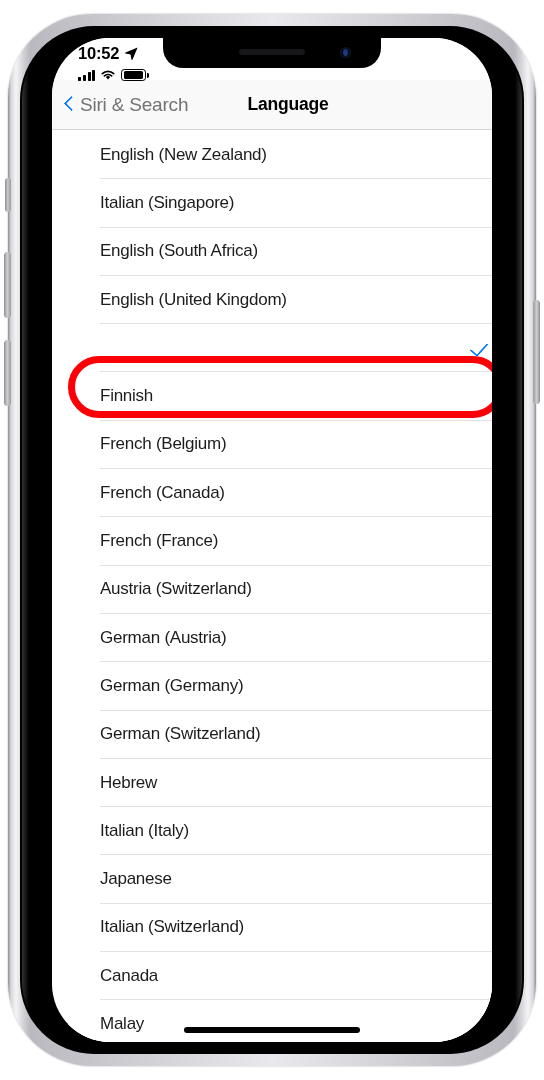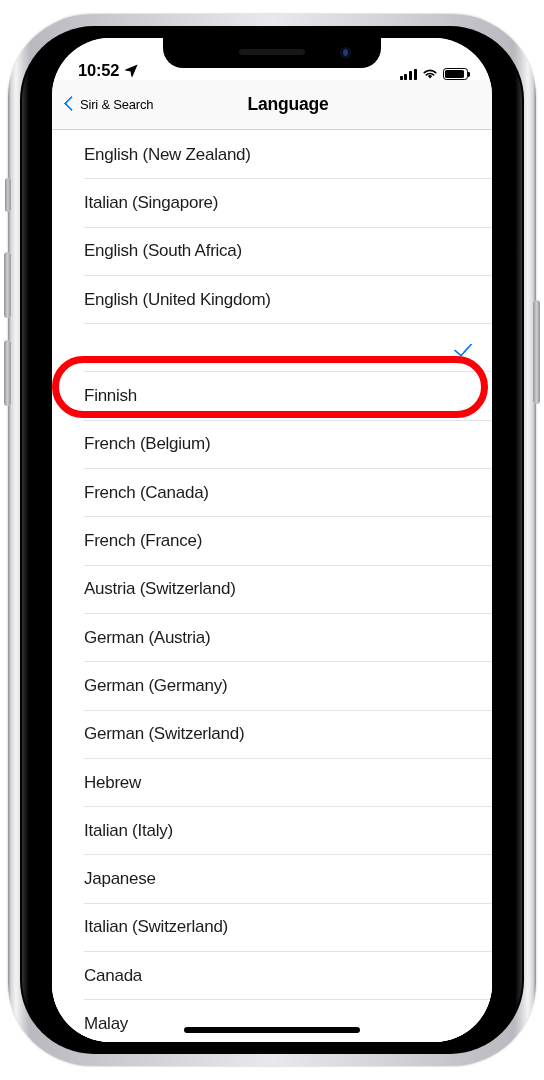--- a/index.html
+++ b/index.html
@@ -139,25 +139,26 @@
   }
 
   
   .statusbar {
     position: absolute;
     left: 0; top: 0;
     width: 100%;
     height: 42px;
     z-index: 30;
     display: flex;
-    align-items: flex-end;
+    align-items: flex-start;
     justify-content: space-between;
     padding: 0 24px 0 26px;
     box-sizing: border-box;
     background: #ffffff;
+    flex-direction: column;
   }
   .sb-left {
     display: flex;
     align-items: center;
     gap: 5px;
     padding-top: 6px;
   }
   .sb-time {
     font-size: 16.5px;
     font-weight: bold;
@@ -239,40 +240,40 @@
     content:"";
     position:absolute;
     left:2px; top:3px;
     width:9px;height:9px;
     border-left:2.8px solid #007aff;
     border-bottom:2.8px solid #007aff;
     transform: rotate(45deg);
     border-radius: 1px;
   }
   .nav-back-label {
-    font-size: 13px;
-    color: #000000;
+    font-size: 19px;
+    color: #737373;
     letter-spacing: -0.2px;
   }
   .nav-title {
     position: absolute;
     left: 0; right: 12px;
     text-align: center;
     font-size: 17.5px;
     font-weight: bold;
     color: #000;
     letter-spacing: -0.2px;
     pointer-events: none;
   }
   .nav-title-inner{ margin-left: 44px; display:inline-block; }
 
   
   .list-wrap {
     position: absolute;
-    left: 0; top: 92px;
+    left: 16px; top: 92px;
     width: 100%;
     bottom: 0;
     background: #efeff4;
     overflow: hidden;
     z-index: 10;
   }
   .list {
     background: #ffffff;
     width: 100%;
   }

